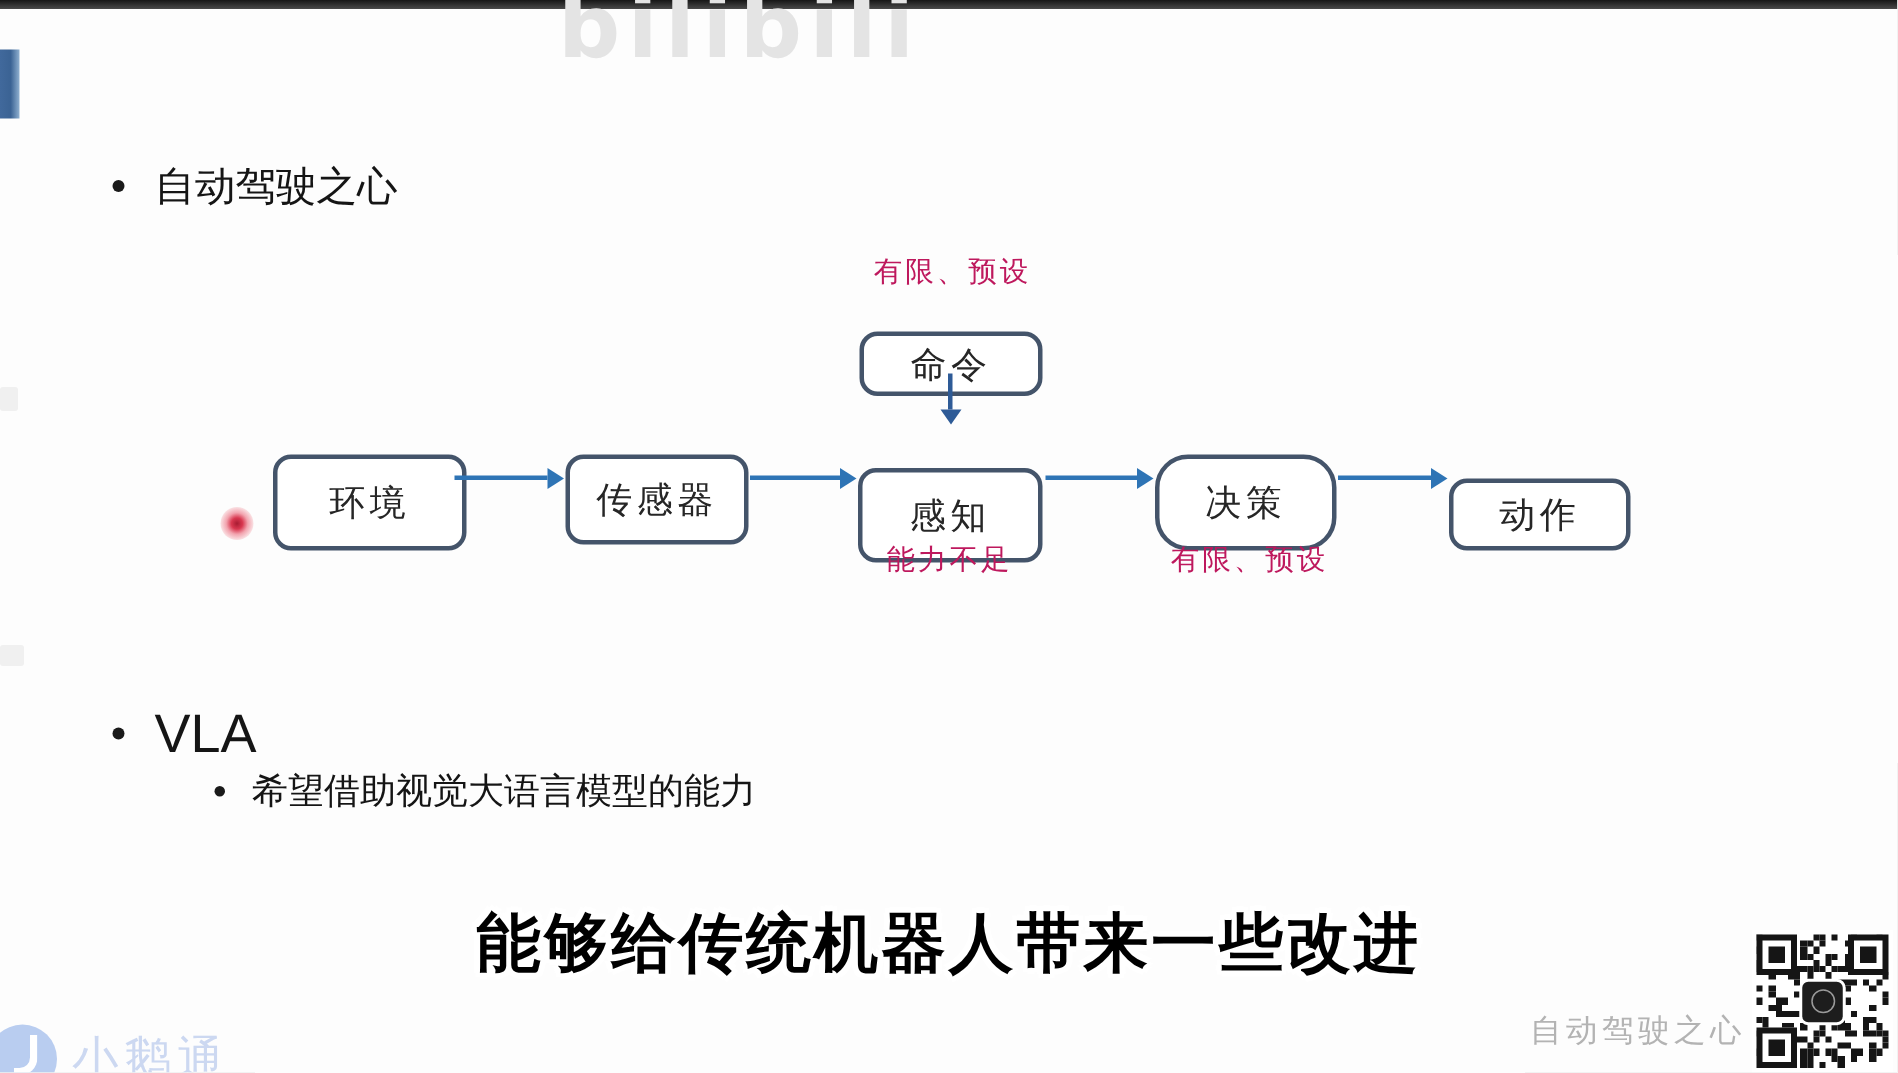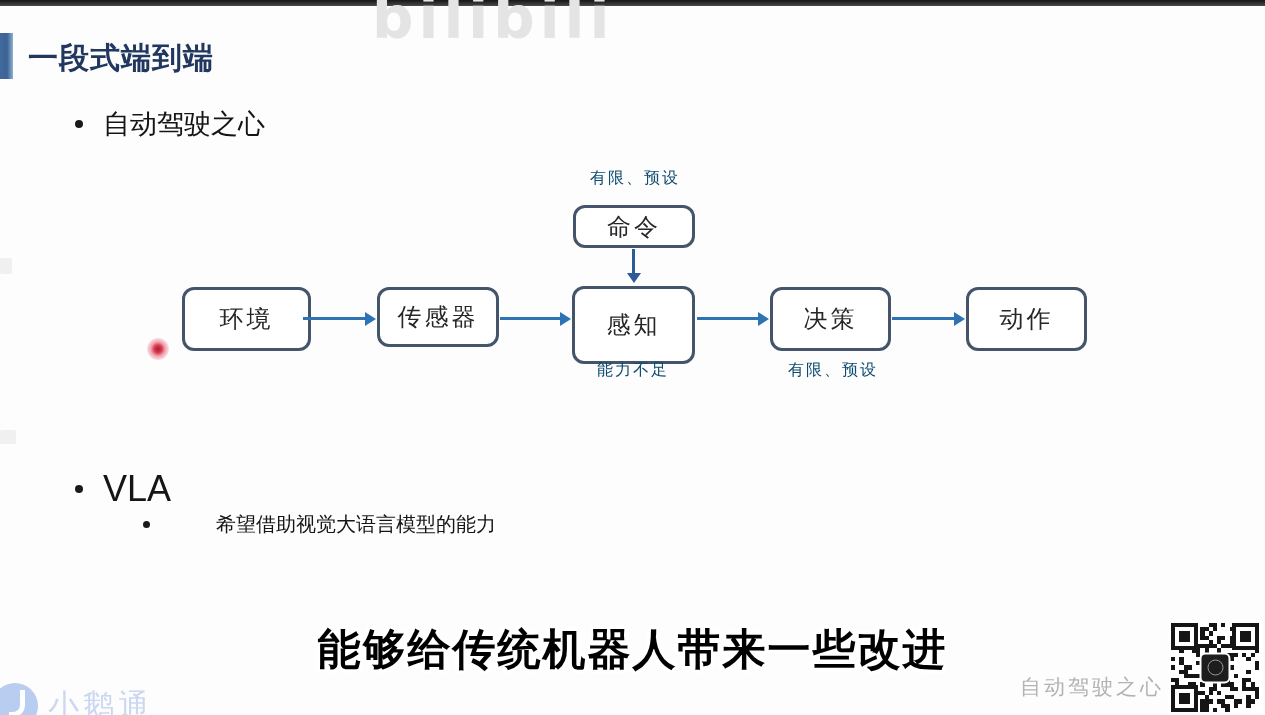--- a/index.html
+++ b/index.html
@@ -18,56 +18,56 @@
   .title-bar{position:absolute;left:0;top:33px;width:13px;height:46px;
     background:linear-gradient(to right,#41699c,#3b6394 55%,#8fb0d0);}
   .slide-title{position:absolute;left:28px;top:38px;margin:0;font-size:30px;
     font-weight:bold;color:#21375f;letter-spacing:1px;}
   
   .bullet{position:absolute;display:flex;align-items:center;color:#151515;}
   .bullet .dot{width:8px;height:8px;border-radius:50%;background:#1a1a1a;
     margin-right:20px;flex:0 0 auto;}
   .b-trad{left:75px;top:106px;font-size:27px;}
   .b-vla{left:75px;top:468px;font-size:36px;}
-  .b-vla-sub{left:143px;top:511px;font-size:20px;gap:48px;}
+  .b-vla-sub{left:143px;top:511px;font-size:24px;}
   .b-vla-sub .dot{width:7px;height:7px;margin-right:18px;}
   
   .fc-box{position:absolute;box-sizing:border-box;border:3px solid #44546a;
     border-radius:12px;background:#fff;display:flex;align-items:center;justify-content:center;
     font-family:Liberation Mono, monospace;font-size:24px;color:#262626;
-    letter-spacing:3px;}
+    letter-spacing:3px;margin-top:16px;}
   .fc-cmd{left:573px;top:205px;width:122px;height:43px;}
   .fc-env{left:182px;top:287px;width:129px;height:64px;}
   .fc-sen{left:377px;top:287px;width:122px;height:60px;}
-  .fc-per{left:572px;top:286px;width:123px;height:78px;}
-  .fc-dec{left:770px;top:287px;width:121px;height:64px;}
-  .fc-act{left:966px;top:287px;width:121px;height:64px;}
+  .fc-per{left:572px;top:296px;width:123px;height:63px;}
+  .fc-dec{left:770px;top:287px;width:121px;height:64px;border-radius:22px;}
+  .fc-act{left:966px;top:303px;width:121px;height:48px;}
   
   .fc-note{position:absolute;font-family:"Liberation Serif","DejaVu Serif",serif;
-    font-size:16px;color:#0c4a6e;letter-spacing:2px;text-align:center;}
+    font-size:19px;color:#be185d;letter-spacing:2px;text-align:center;}
   .n-cmd{left:560px;top:168px;width:150px;}
   .n-per{left:558px;top:360px;width:150px;}
   .n-dec{left:757px;top:360px;width:152px;}
   
   .harrow{position:absolute;height:3px;background:#2e74b5;top:317px;}
   .harrow::after{content:"";position:absolute;right:-11px;top:50%;
     transform:translateY(-50%);width:0;height:0;
     border-left:11px solid #2e74b5;border-top:7px solid transparent;border-bottom:7px solid transparent;}
   .a1{left:303px;width:62px;} .a2{left:500px;width:60px;}
   .a3{left:697px;width:61px;} .a4{left:892px;width:62px;}
   .varrow{position:absolute;width:3px;background:#2e5b97;left:632px;top:249px;height:24px;}
   .varrow::after{content:"";position:absolute;bottom:-10px;left:50%;
     transform:translateX(-50%);width:0;height:0;
     border-top:10px solid #2e5b97;border-left:7px solid transparent;border-right:7px solid transparent;}
   
   .laser-dot{position:absolute;left:147px;top:338px;width:22px;height:22px;border-radius:50%;
     background:radial-gradient(circle,#a81c32 0%,#d93850 24%,rgba(233,90,110,.55) 46%,
     rgba(240,140,150,.25) 70%,rgba(240,140,150,0) 100%);}
   
-  .subtitle{position:absolute;left:0;right:0;top:621px;text-align:center;
+  .subtitle{position:absolute;left:0;right:0;top:600px;text-align:center;
     font-size:43px;font-weight:bold;color:#000;letter-spacing:2px;
     text-shadow:
       -3px -3px 0 #fff, 0 -3px 0 #fff, 3px -3px 0 #fff,
       -3px  0   0 #fff,               3px  0   0 #fff,
       -3px  3px 0 #fff, 0  3px 0 #fff, 3px  3px 0 #fff,
       -4px 0 0 #fff, 4px 0 0 #fff, 0 -4px 0 #fff, 0 4px 0 #fff;}
   
   .wm-xiaoetong{position:absolute;left:-8px;top:683px;display:flex;align-items:center;
     color:#ccd8f1;font-size:31px;letter-spacing:4px;user-select:none;}
   .xe-logo{width:46px;height:46px;border-radius:50%;background:#b9cdf0;position:relative;
@@ -102,21 +102,20 @@
 </head>
 <body>
 
 <div class="stage">
 
   <div class="top-bar"></div>
 
   <div class="wm-bilibili">bilibili</div>
 
   <div class="title-bar"></div>
-  <h1 class="slide-title">一段式端到端</h1>
 
   <div class="bullet b-trad">
     <span class="dot"></span>
     <span>自动驾驶之心</span>
   </div>
 
   <div class="fc-note n-cmd">有限、预设</div>
   <div class="fc-box fc-cmd">命令</div>
   <div class="varrow"></div>
 

